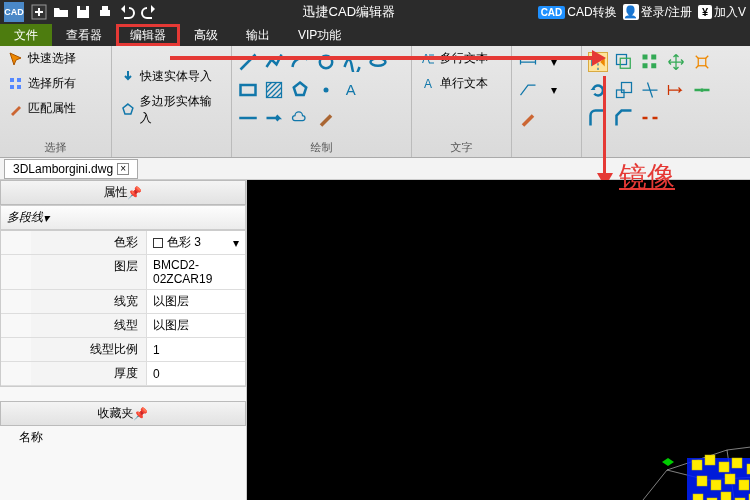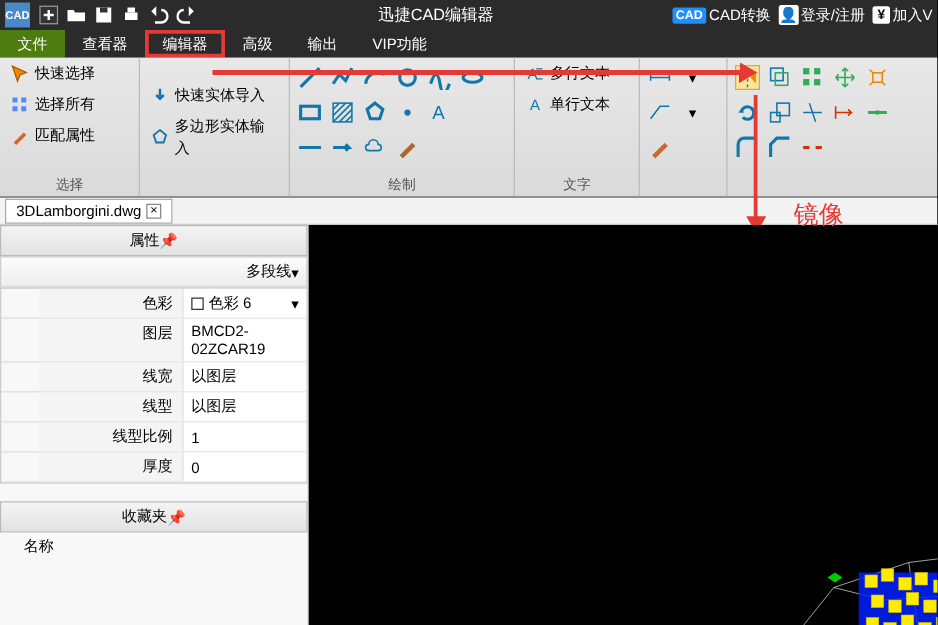--- a/index.html
+++ b/index.html
@@ -29,30 +29,30 @@
 .arrow1:after{content:"";position:absolute;right:-14px;top:-6px;border:8px solid transparent;border-left:14px solid #e53935;}
 .arrow2{position:absolute;top:30px;left:603px;width:3px;height:105px;background:#e53935;}
 .arrow2:after{content:"";position:absolute;bottom:-14px;left:-6px;border:8px solid transparent;border-top:14px solid #e53935;}
 .filetab{height:22px;background:#f3f3f3;border-bottom:1px solid #ccc;display:flex;align-items:center;padding-left:4px;}
 .filetab .ft{background:#fff;border:1px solid #aaa;padding:2px 8px;display:flex;align-items:center;gap:4px;font-size:11px;}
 .filetab .ft .close{width:12px;height:12px;border:1px solid #888;display:flex;align-items:center;justify-content:center;font-size:10px;cursor:pointer;}
 .workspace{display:flex;height:calc(500px - 24px - 22px - 112px - 22px);}
 .panel{width:247px;background:#f8f8f8;border-right:1px solid #ccc;display:flex;flex-direction:column;}
 .panel-hdr{background:linear-gradient(#f4f4f4,#e2e2e2);border:1px solid #bbb;padding:3px 23px;display:flex;align-items:center;justify-content:center;}
 .panel-hdr .pin{cursor:pointer;}
-.panel-sub{background:linear-gradient(#fdfdfd,#ececec);border:1px solid #ccc;padding:3px 6px;display:flex;justify-content:flex-end;align-items:center;}
+.panel-sub{background:linear-gradient(#fdfdfd,#ececec);border:1px solid #ccc;padding:3px 6px;display:flex;justify-content:flex-start;align-items:center;font-style:italic;}
 .prop-grid{border:1px solid #ccc;}
 .prop-row{display:flex;border-bottom:1px solid #ddd;}
 .prop-row .k{width:116px;padding:3px 8px;background:#f4f4f4;border-right:1px solid #ddd;text-align:right;margin-left:30px;}
 .prop-row .v{flex:1;padding:3px 6px;background:#fff;display:flex;align-items:center;gap:4px;}
 .colorbox{width:10px;height:10px;border:1px solid #333;background:#fff;}
 .fav-hdr-row{display:flex;padding:3px 0;margin-left:11px;}
 .fav-hdr-row .col{flex:1;padding-left:8px;}
 .viewport{flex:1;background:#000;position:relative;}
-.mirror-label{position:absolute;top:158px;right:75px;color:#e53935;font-size:20px;}
+.mirror-label{position:absolute;top:158px;right:75px;color:#e53935;font-size:28px;text-decoration:underline;}
 .car{position:absolute;top:200px;left:360px;width:320px;height:200px;}
 .yen{width:14px;height:14px;background:#fff;border-radius:2px;display:inline-flex;align-items:center;justify-content:center;color:#000;font-weight:bold;font-size:11px;}
 .user-ico{width:16px;height:16px;background:#fff;display:inline-flex;align-items:center;justify-content:center;color:#000;border-radius:2px;}
 </style>
 </head>
 <body>
 
 <div class="titlebar">
   <div class="tb-icon">CAD</div>
   <div class="tb-btn">
@@ -397,21 +397,21 @@
     </div>
     <div class="panel-sub">
       <span>多段线</span>
       <span>▾</span>
     </div>
     <div class="prop-grid">
       <div class="prop-row">
           <div class="k">色彩</div>
           <div class="v">
             <span class="colorbox"></span>
-            <span>色彩 6</span>
+            <span>色彩 3</span>
             <span style="margin-left:auto">▾</span>
           </div>
         </div>
       <div class="prop-row">
           <div class="k">图层</div>
           <div class="v">BMCD2-02ZCAR19</div>
         </div>
       <div class="prop-row">
           <div class="k">线宽</div>
           <div class="v">以图层</div>

